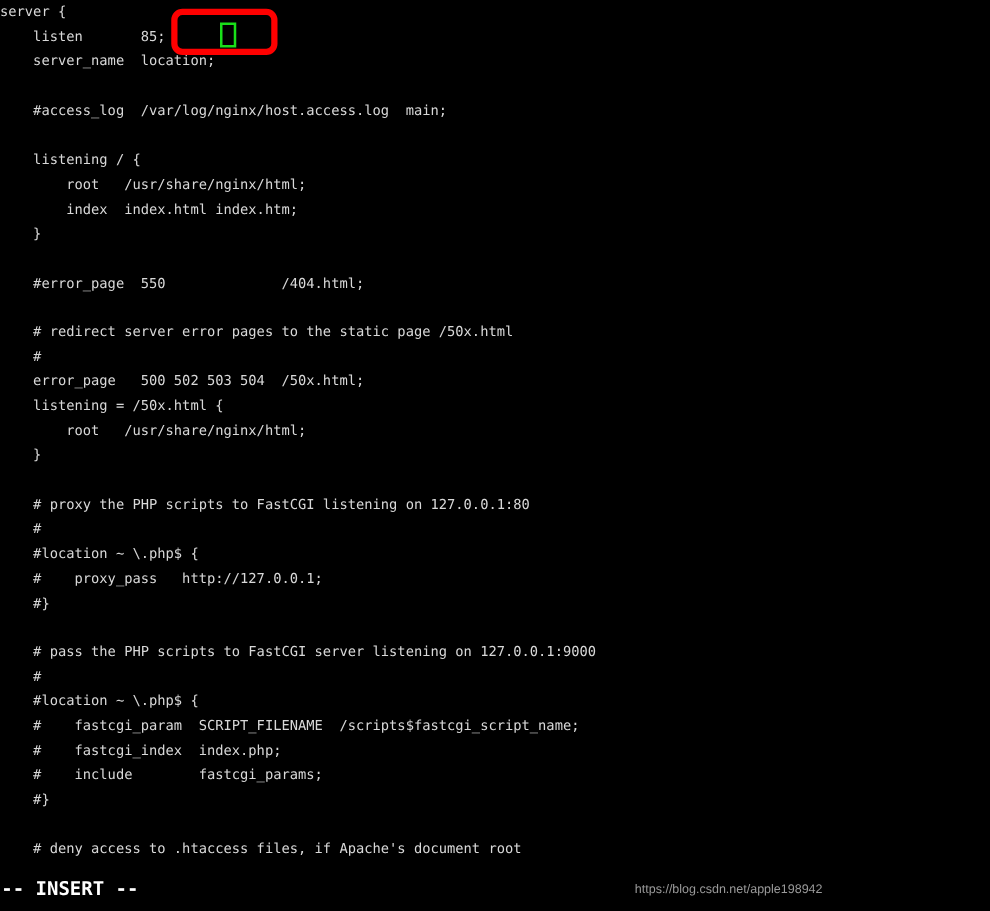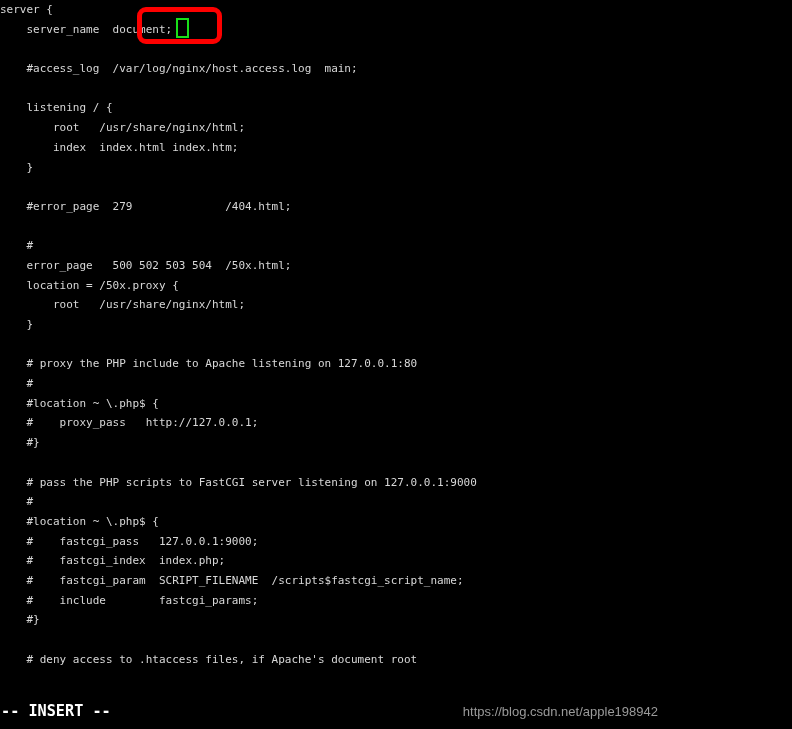--- a/index.html
+++ b/index.html
@@ -83,62 +83,63 @@
     line-height: 19.7px;
     font-weight: bold;
     color: #ffffff;
     white-space: pre;
   }
   #watermark {
     position: absolute;
     right: 2px;
     top: 3px;
     font-family: "Liberation Sans", sans-serif;
-    font-size: 13px;
+    font-size: 10px;
     line-height: 18px;
     color: #9a9a9a;
     white-space: pre;
   }
 </style>
 </head>
 <body>
 
 <div id="terminal">
 
   <div id="editor-buffer">
       <div class="code-line">server {</div>
-      <div class="code-line">    server_name  document;</div>
+      <div class="code-line">    listen       85;</div>
+      <div class="code-line">    server_name  location;</div>
       <div class="code-line blank"></div>
       <div class="code-line">    #access_log  /var/log/nginx/host.access.log  main;</div>
       <div class="code-line blank"></div>
       <div class="code-line">    listening / {</div>
       <div class="code-line">        root   /usr/share/nginx/html;</div>
       <div class="code-line">        index  index.html index.htm;</div>
       <div class="code-line">    }</div>
       <div class="code-line blank"></div>
-      <div class="code-line">    #error_page  279              /404.html;</div>
+      <div class="code-line">    #error_page  550              /404.html;</div>
       <div class="code-line blank"></div>
+      <div class="code-line">    # redirect server error pages to the static page /50x.html</div>
       <div class="code-line">    #</div>
       <div class="code-line">    error_page   500 502 503 504  /50x.html;</div>
-      <div class="code-line">    location = /50x.proxy {</div>
+      <div class="code-line">    listening = /50x.html {</div>
       <div class="code-line">        root   /usr/share/nginx/html;</div>
       <div class="code-line">    }</div>
       <div class="code-line blank"></div>
-      <div class="code-line">    # proxy the PHP include to Apache listening on 127.0.0.1:80</div>
+      <div class="code-line">    # proxy the PHP scripts to FastCGI listening on 127.0.0.1:80</div>
       <div class="code-line">    #</div>
       <div class="code-line">    #location ~ \.php$ {</div>
       <div class="code-line">    #    proxy_pass   http://127.0.0.1;</div>
       <div class="code-line">    #}</div>
       <div class="code-line blank"></div>
       <div class="code-line">    # pass the PHP scripts to FastCGI server listening on 127.0.0.1:9000</div>
       <div class="code-line">    #</div>
       <div class="code-line">    #location ~ \.php$ {</div>
-      <div class="code-line">    #    fastcgi_pass   127.0.0.1:9000;</div>
+      <div class="code-line">    #    fastcgi_param  SCRIPT_FILENAME  /scripts$fastcgi_script_name;</div>
       <div class="code-line">    #    fastcgi_index  index.php;</div>
-      <div class="code-line">    #    fastcgi_param  SCRIPT_FILENAME  /scripts$fastcgi_script_name;</div>
       <div class="code-line">    #    include        fastcgi_params;</div>
       <div class="code-line">    #}</div>
       <div class="code-line blank"></div>
       <div class="code-line">    # deny access to .htaccess files, if Apache's document root</div>
     </div>
 
   <div id="annotation-box"></div>
   <div id="vim-cursor"></div>
 
   <div id="status-bar">

